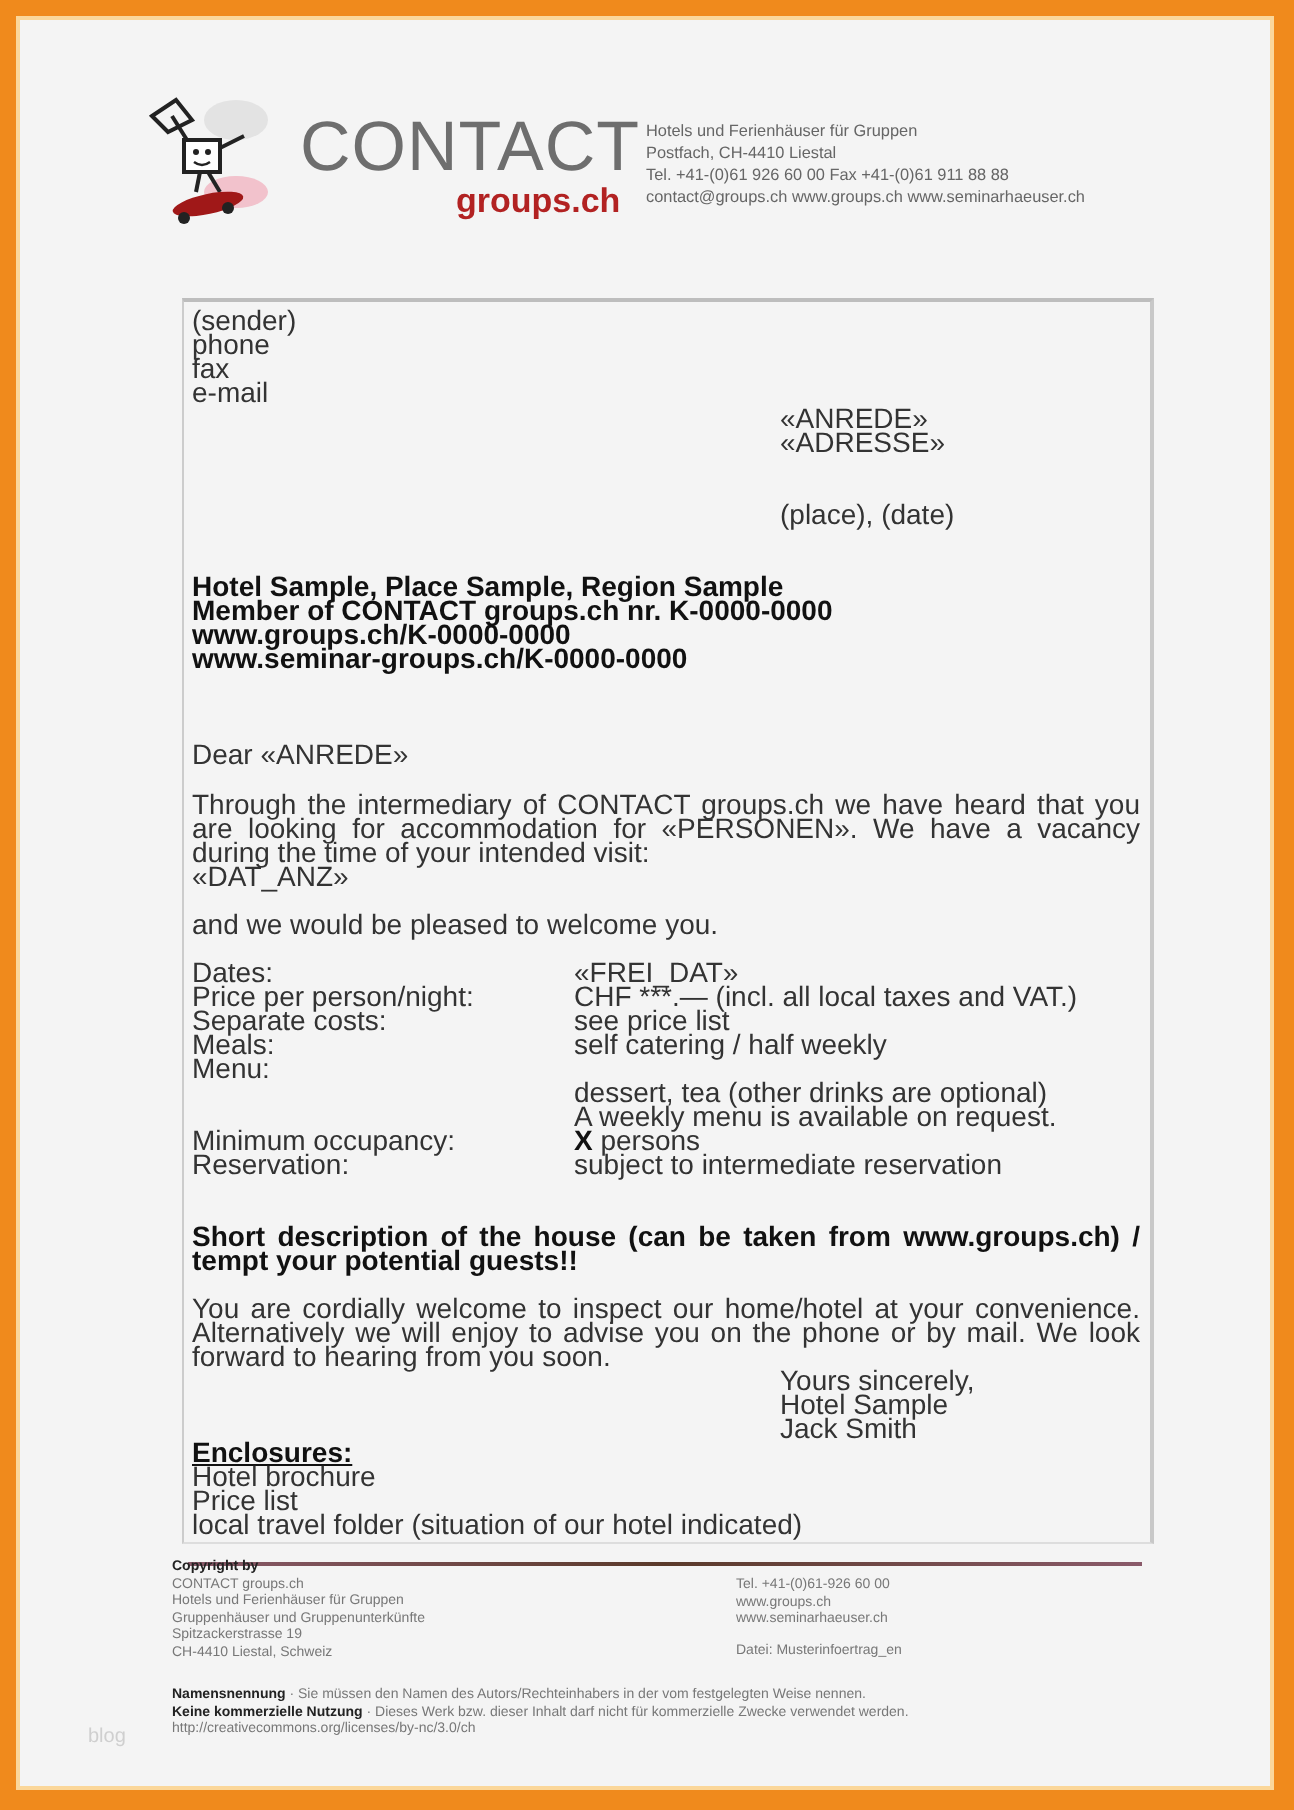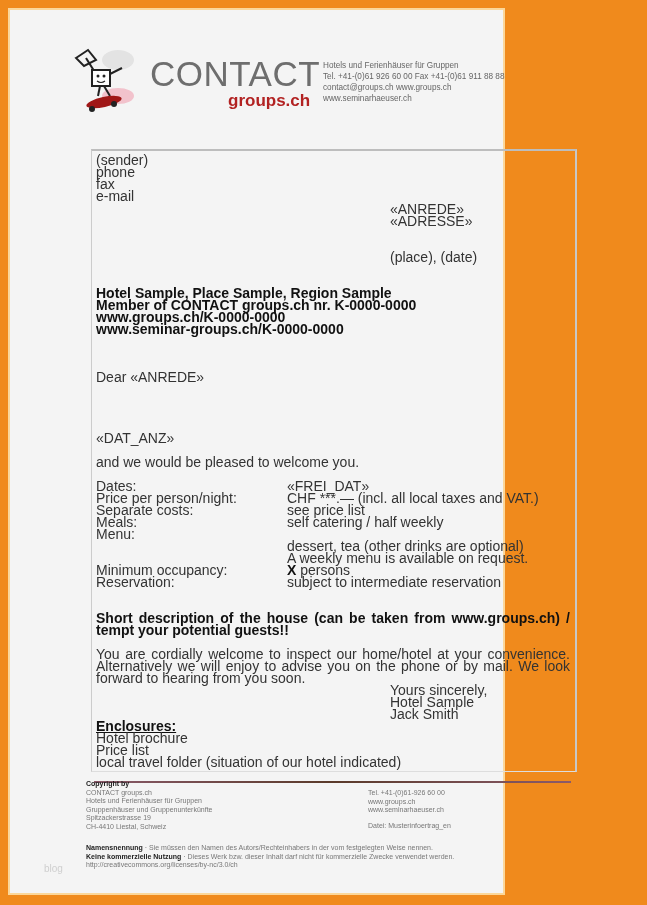--- a/index.html
+++ b/index.html
@@ -2,21 +2,21 @@
 <html><head>
   <meta charset="utf-8">
   <style>
     html, body { margin:0; padding:0; }
     body {
       width:647px; height:905px; position:relative; overflow:hidden;
       background:#f08a1c;
       font-family:"Liberation Sans", sans-serif;
     }
     .page {
-      position:absolute; left:8px; top:8px; width:497px; height:887px;
+      position:absolute; left:8px; top:8px; width:629px; height:887px;
       background:#f4f4f4;
       box-shadow: inset 0 0 0 2px #fbd79a;
       text-decoration: underline;
     }
     .logo { position:absolute; left:62px; top:38px; width:250px; height:70px; }
     .logo-mascot { position:absolute; left:0; top:0; width:78px; height:72px; }
     .logo-contact {
       position:absolute; left:80px; top:10px; font-size:35px; color:#6e6e6e;
       letter-spacing:0.5px; line-height:35px;
     }
@@ -70,20 +70,21 @@
       <ellipse cx="34" cy="56" rx="18" ry="5" fill="#a01818" transform="rotate(-12 34 56)"></ellipse>
       <circle cx="22" cy="63" r="3" fill="#222"></circle>
         <circle cx="44" cy="58" r="3" fill="#222"></circle>
     </svg>
     <div class="logo-contact">CONTACT</div>
     <div class="logo-groups">groups.ch</div>
   </div>
 
   <div class="header-info">
     <div>Hotels und Ferienhäuser für Gruppen</div>
+    <div>Postfach, CH-4410 Liestal</div>
     <div>Tel. +41-(0)61 926 60 00    Fax +41-(0)61 911 88 88</div>
     <div>contact@groups.ch    www.groups.ch    www.seminarhaeuser.ch</div>
   </div>
 
 
   <div class="letter-box">
     <div class="t col-label" style="top:3px">(sender)</div>
     <div class="t col-label" style="top:15px">phone</div>
     <div class="t col-label" style="top:27px">fax</div>
     <div class="t col-label" style="top:39px">e-mail</div>
@@ -91,20 +92,21 @@
     <div class="t" style="left:298px; top:52px">«ANREDE»</div>
     <div class="t" style="left:298px; top:64px">«ADRESSE»</div>
     <div class="t" style="left:298px; top:100px">(place), (date)</div>
 
     <div class="t b col-label" style="top:136px">Hotel Sample, Place Sample, Region Sample</div>
     <div class="t b col-label" style="top:148px">Member of CONTACT groups.ch nr. K-0000-0000</div>
     <div class="t b col-label" style="top:160px">www.groups.ch/K-0000-0000</div>
     <div class="t b col-label" style="top:172px">www.seminar-groups.ch/K-0000-0000</div>
 
     <div class="t col-label" style="top:220px">Dear «ANREDE»</div>
+    <div class="t col-label justify" style="top:245px">Through the intermediary of CONTACT groups.ch we have heard that you are looking for accommodation for «PERSONEN». We have a vacancy during the time of your intended visit:</div>
     <div class="t col-label" style="top:281px">«DAT_ANZ»</div>
     <div class="t col-label" style="top:305px">and we would be pleased to welcome you.</div>
 
     <div class="t col-label" style="top:329px">Dates:</div>
     <div class="t col-value" style="top:329px">«FREI_DAT»</div>
     <div class="t col-label" style="top:341px">Price per person/night:</div>
     <div class="t col-value" style="top:341px">CHF ***.— (incl. all local taxes and VAT.)</div>
     <div class="t col-label" style="top:353px">Separate costs:</div>
     <div class="t col-value" style="top:353px">see price list</div>
     <div class="t col-label" style="top:365px">Meals:</div>

